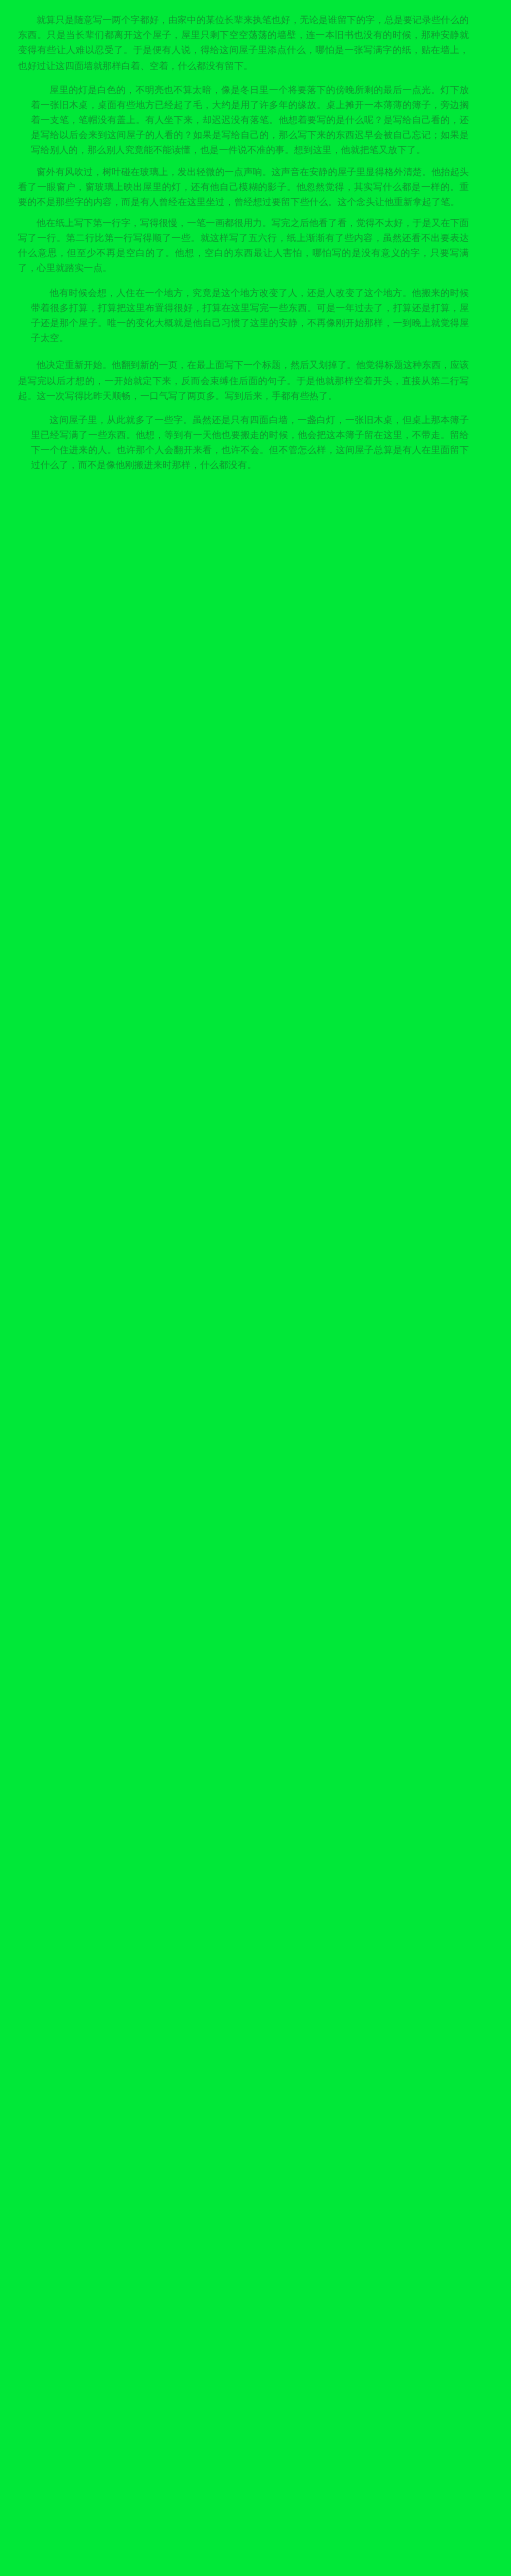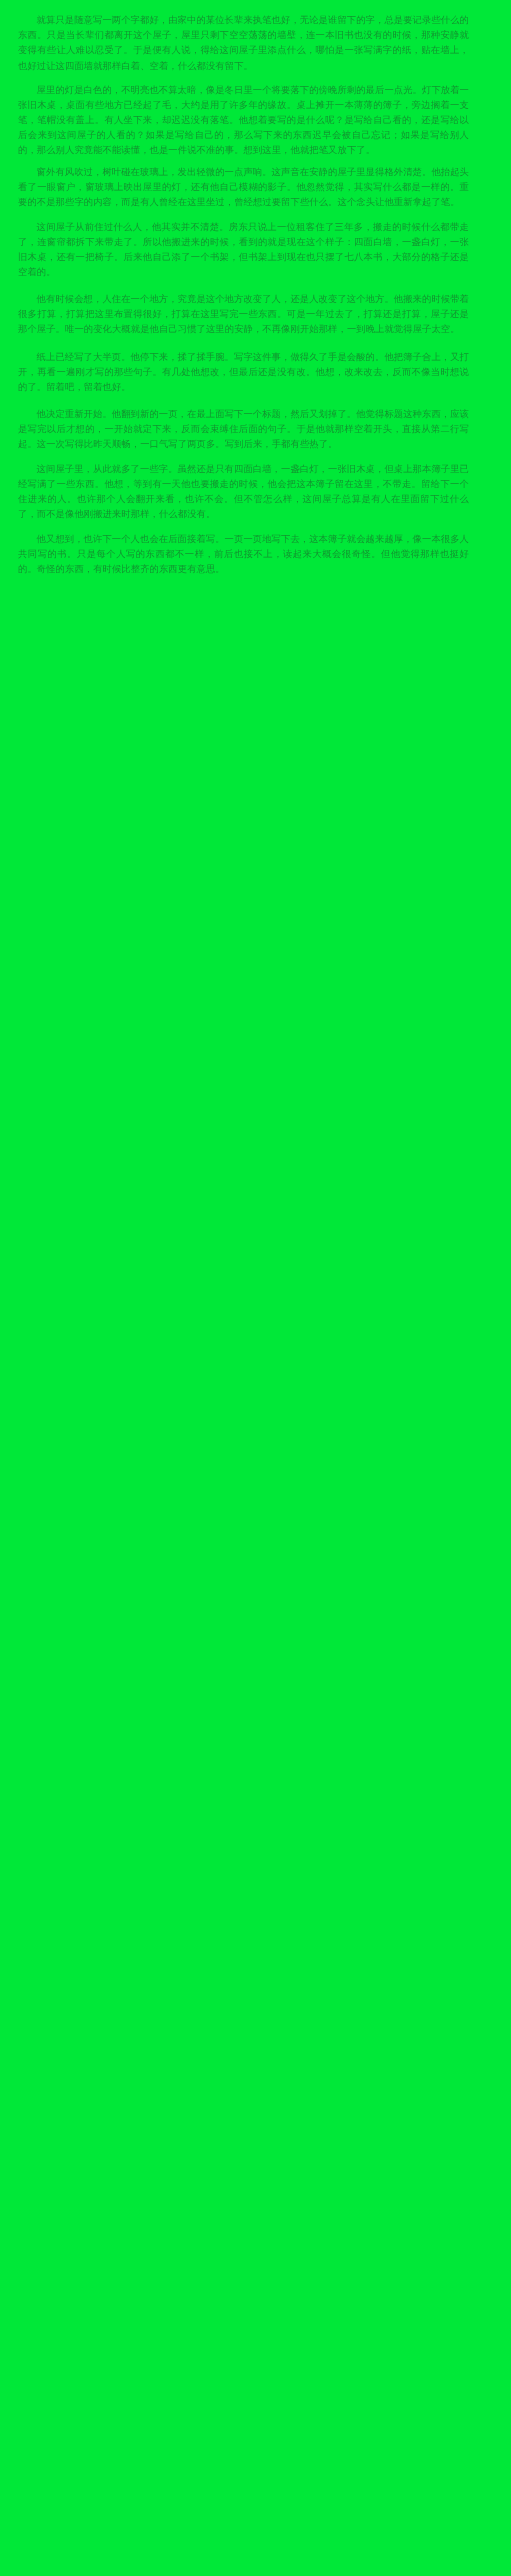--- a/index.html
+++ b/index.html
@@ -29,34 +29,33 @@
     opacity: 0.62;
   }
   .para {
     margin: 0 0 6.2px 0;
     text-indent: 2em;
     white-space: normal;
     word-break: break-all;
   }
   .para.spaced {
     margin-top: 9.7px;
+    margin-left: 13px;
   }
   .para.gap {
     margin-bottom: 12.4px;
   }
 </style>
 </head>
 <body>
 
 <div class="page">
   <div class="doc">
     <p class="para">就算只是随意写一两个字都好，由家中的某位长辈来执笔也好，无论是谁留下的字，总是要记录些什么的东西。只是当长辈们都离开这个屋子，屋里只剩下空空荡荡的墙壁，连一本旧书也没有的时候，那种安静就变得有些让人难以忍受了。于是便有人说，得给这间屋子里添点什么，哪怕是一张写满字的纸，贴在墙上，也好过让这四面墙就那样白着、空着，什么都没有留下。</p>
     <p class="para spaced">屋里的灯是白色的，不明亮也不算太暗，像是冬日里一个将要落下的傍晚所剩的最后一点光。灯下放着一张旧木桌，桌面有些地方已经起了毛，大约是用了许多年的缘故。桌上摊开一本薄薄的簿子，旁边搁着一支笔，笔帽没有盖上。有人坐下来，却迟迟没有落笔。他想着要写的是什么呢？是写给自己看的，还是写给以后会来到这间屋子的人看的？如果是写给自己的，那么写下来的东西迟早会被自己忘记；如果是写给别人的，那么别人究竟能不能读懂，也是一件说不准的事。想到这里，他就把笔又放下了。</p>
     <p class="para">窗外有风吹过，树叶碰在玻璃上，发出轻微的一点声响。这声音在安静的屋子里显得格外清楚。他抬起头看了一眼窗户，窗玻璃上映出屋里的灯，还有他自己模糊的影子。他忽然觉得，其实写什么都是一样的。重要的不是那些字的内容，而是有人曾经在这里坐过，曾经想过要留下些什么。这个念头让他重新拿起了笔。</p>
-    <p class="para spaced gap">这间屋子从前住过什么人，他其实并不清楚。房东只说上一位租客住了三年多，搬走的时候什么都带走了，连窗帘都拆下来带走了。所以他搬进来的时候，看到的就是现在这个样子：四面白墙，一盏白灯，一张旧木桌，还有一把椅子。后来他自己添了一个书架，但书架上到现在也只摆了七八本书，大部分的格子还是空着的。</p>
+    <p class="para">他在纸上写下第一行字，写得很慢，一笔一画都很用力。写完之后他看了看，觉得不太好，于是又在下面写了一行。第二行比第一行写得顺了一些。就这样写了五六行，纸上渐渐有了些内容，虽然还看不出要表达什么意思，但至少不再是空白的了。他想，空白的东西最让人害怕，哪怕写的是没有意义的字，只要写满了，心里就踏实一点。</p>
     <p class="para spaced gap">他有时候会想，人住在一个地方，究竟是这个地方改变了人，还是人改变了这个地方。他搬来的时候带着很多打算，打算把这里布置得很好，打算在这里写完一些东西。可是一年过去了，打算还是打算，屋子还是那个屋子。唯一的变化大概就是他自己习惯了这里的安静，不再像刚开始那样，一到晚上就觉得屋子太空。</p>
-    <p class="para spaced gap">纸上已经写了大半页。他停下来，揉了揉手腕。写字这件事，做得久了手是会酸的。他把簿子合上，又打开，再看一遍刚才写的那些句子。有几处他想改，但最后还是没有改。他想，改来改去，反而不像当时想说的了。留着吧，留着也好。</p>
     <p class="para">他决定重新开始。他翻到新的一页，在最上面写下一个标题，然后又划掉了。他觉得标题这种东西，应该是写完以后才想的，一开始就定下来，反而会束缚住后面的句子。于是他就那样空着开头，直接从第二行写起。这一次写得比昨天顺畅，一口气写了两页多。写到后来，手都有些热了。</p>
     <p class="para spaced">这间屋子里，从此就多了一些字。虽然还是只有四面白墙，一盏白灯，一张旧木桌，但桌上那本簿子里已经写满了一些东西。他想，等到有一天他也要搬走的时候，他会把这本簿子留在这里，不带走。留给下一个住进来的人。也许那个人会翻开来看，也许不会。但不管怎么样，这间屋子总算是有人在里面留下过什么了，而不是像他刚搬进来时那样，什么都没有。</p>
-    <p class="para spaced gap">他又想到，也许下一个人也会在后面接着写。一页一页地写下去，这本簿子就会越来越厚，像一本很多人共同写的书。只是每个人写的东西都不一样，前后也接不上，读起来大概会很奇怪。但他觉得那样也挺好的。奇怪的东西，有时候比整齐的东西更有意思。</p>
   </div>
 </div>
 
 
 </body></html>

